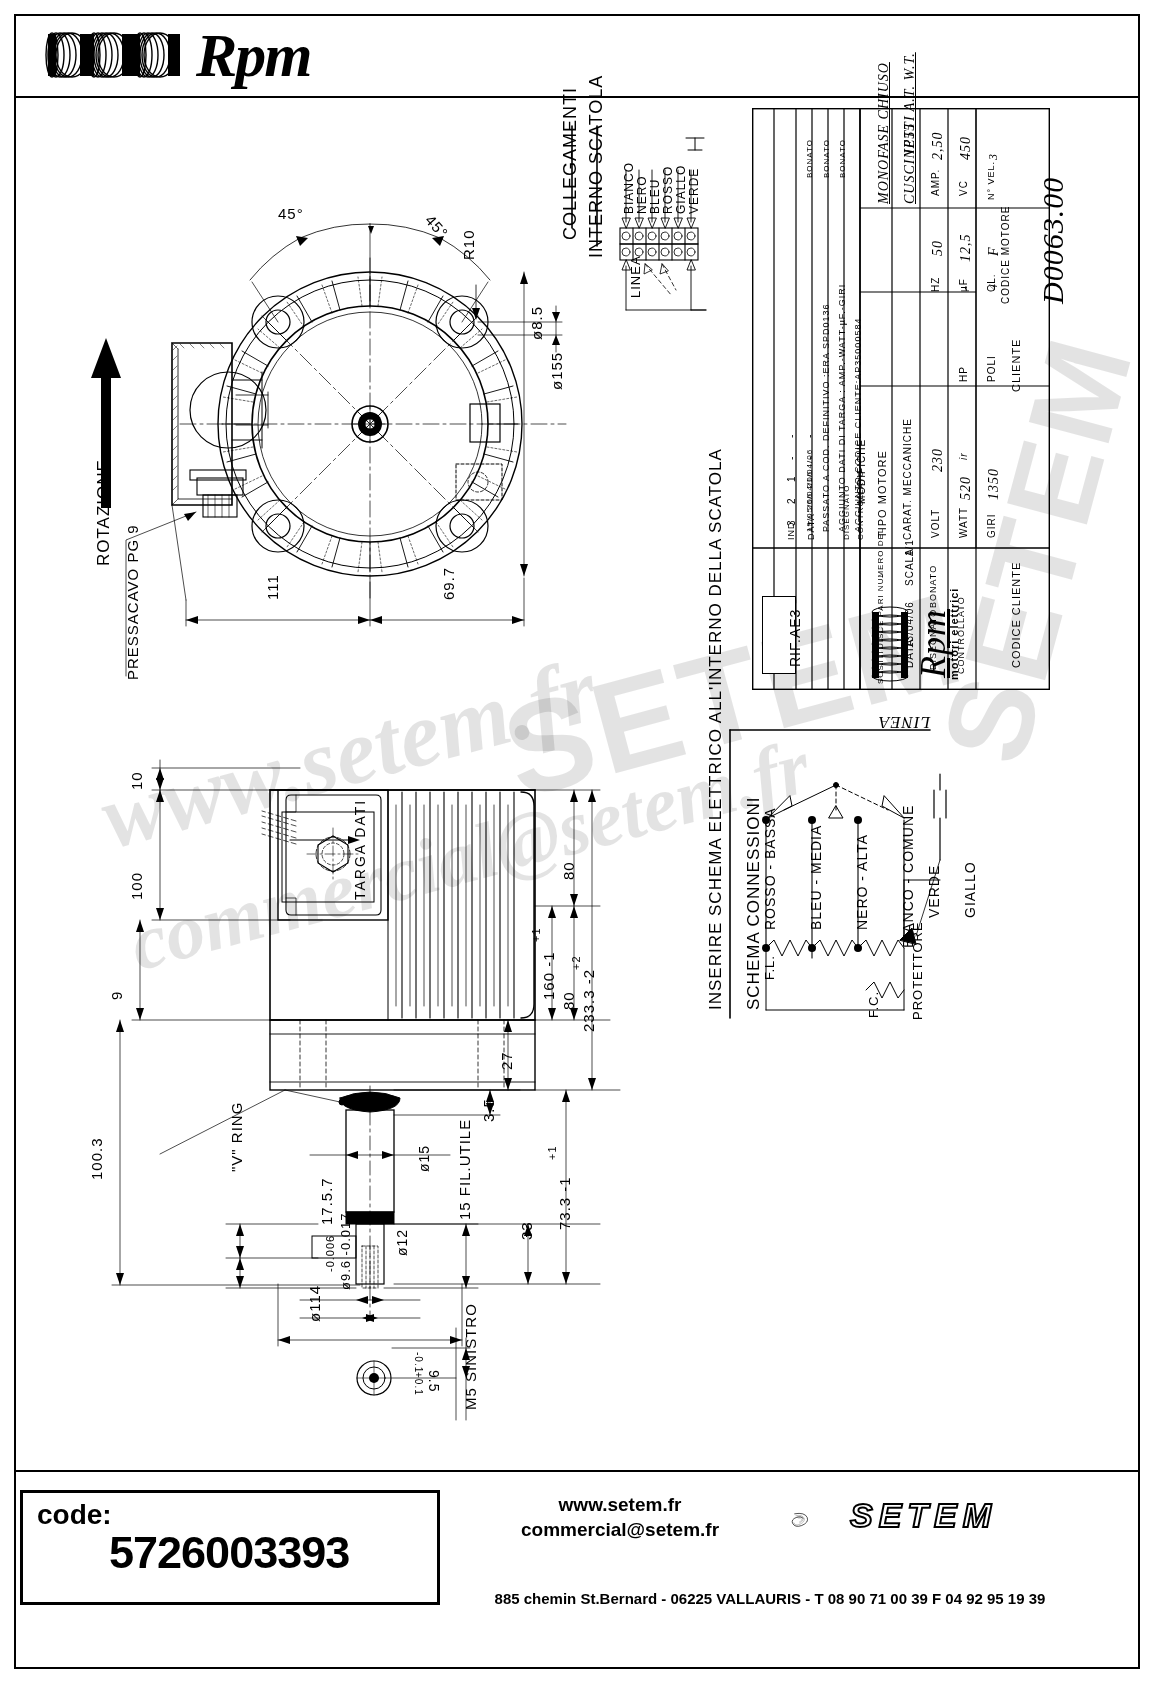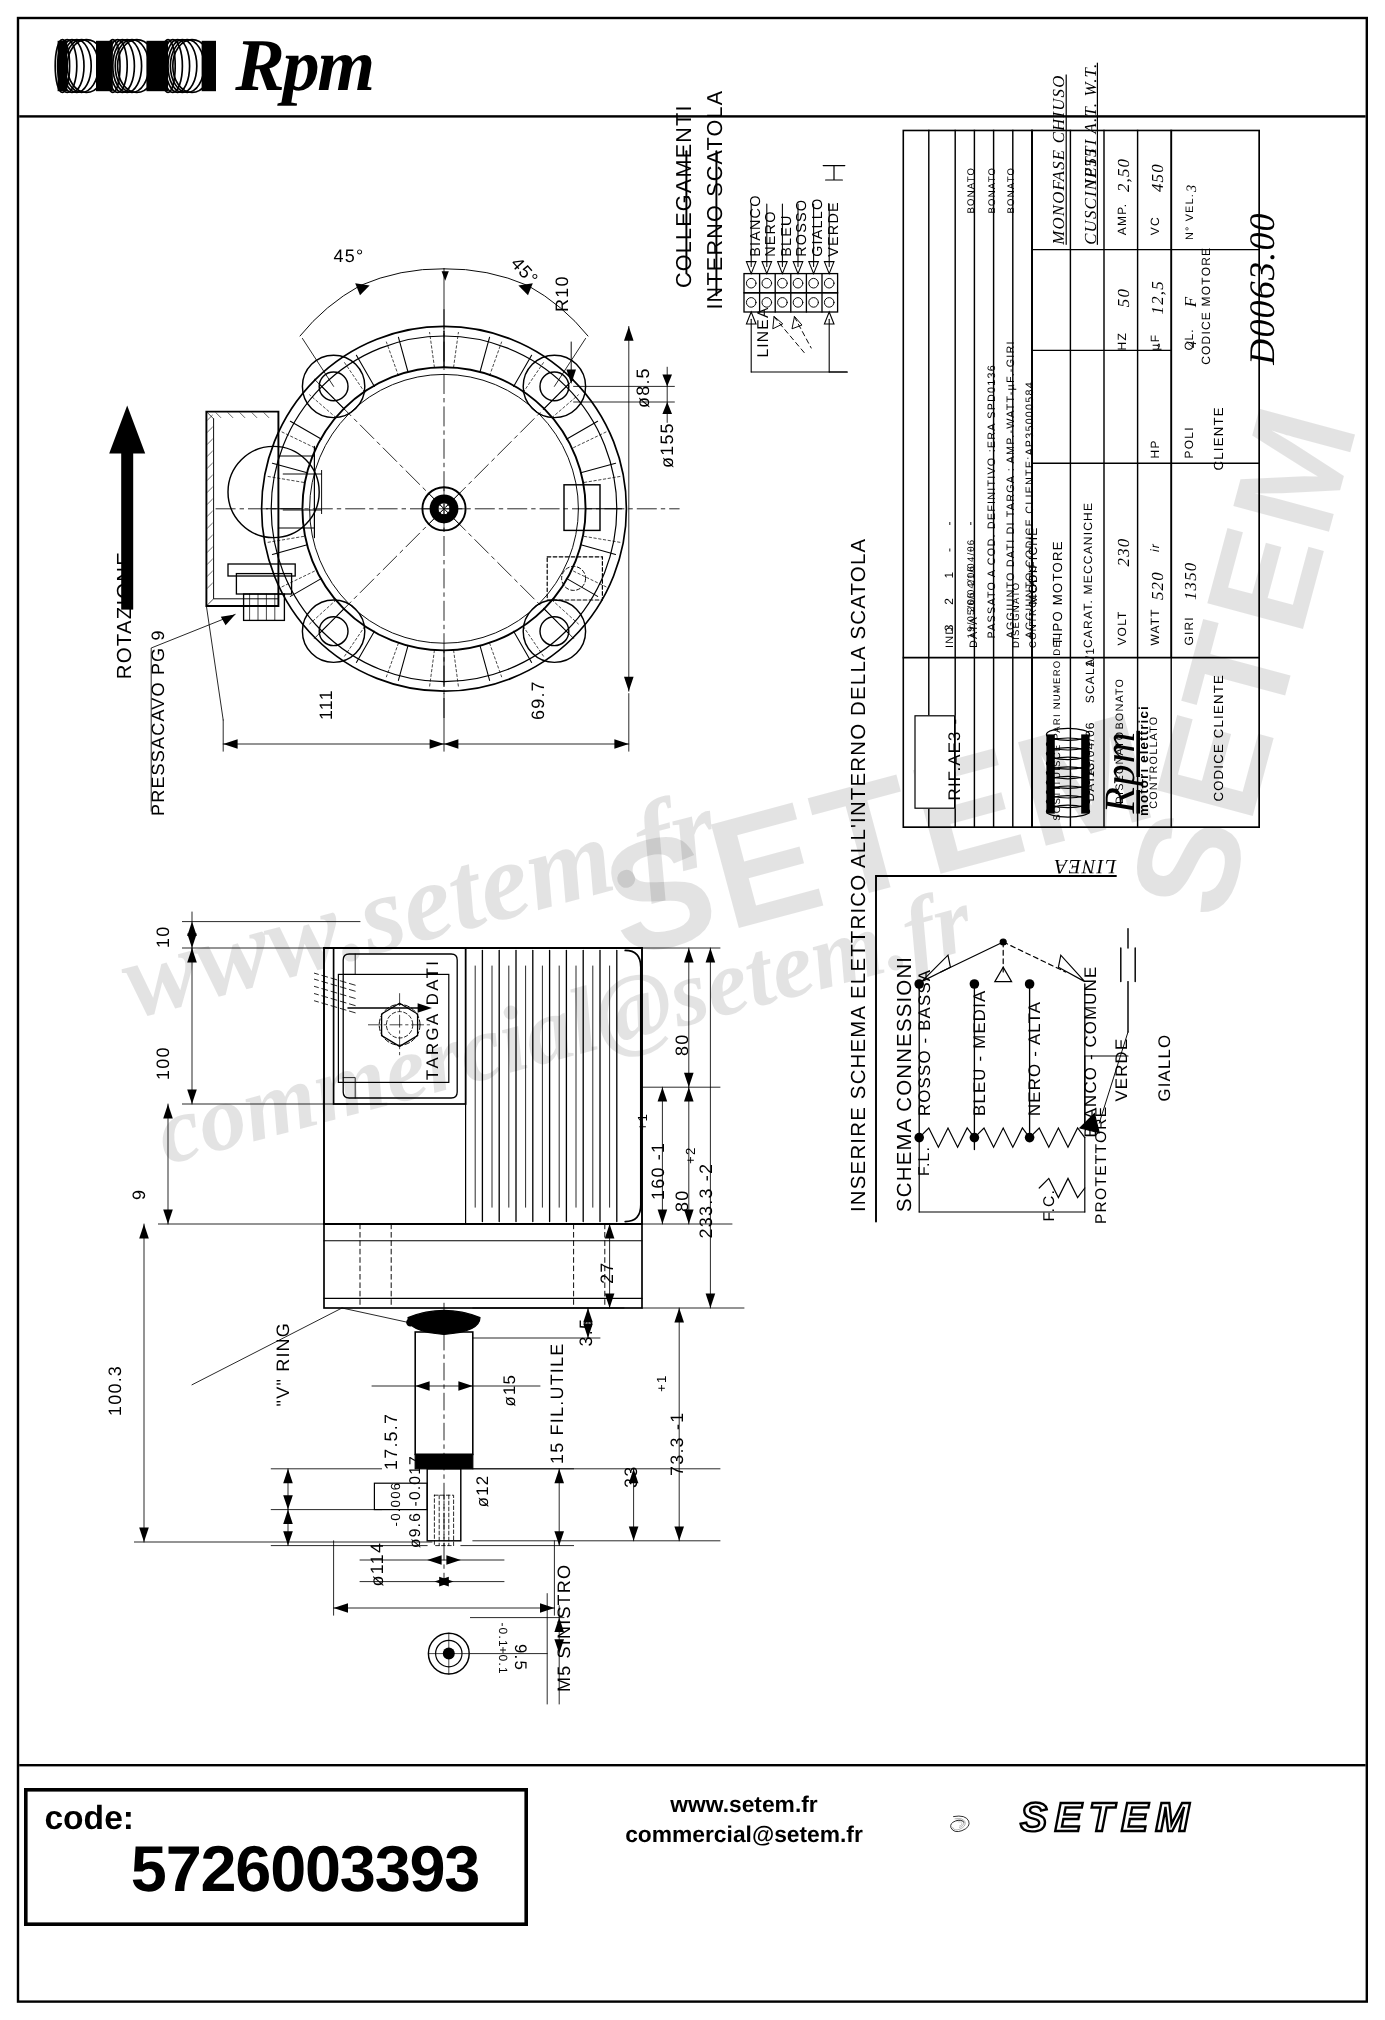--- a/index.html
+++ b/index.html
@@ -25,21 +25,21 @@
 
   
   .canvas{position:absolute;left:0;top:0;width:1154px;height:1683px;pointer-events:none;}
 
   
   .tb{position:absolute;left:752px;top:108px;width:298px;height:582px;}
 
   
   .code-box{position:absolute;left:20px;top:1490px;width:420px;height:115px;border:3px solid #000;box-sizing:border-box;background:#fff;}
   .code-lbl{position:absolute;left:14px;top:6px;font-weight:bold;font-size:28px;}
-  .code-val{position:absolute;left:86px;top:34px;font-weight:bold;font-size:54px;letter-spacing:-1px;}
+  .code-val{position:absolute;left:86px;top:34px;font-weight:bold;font-size:45px;letter-spacing:-1px;}
   .ft-web{position:absolute;left:470px;top:1492px;width:300px;text-align:center;font-weight:bold;font-size:19px;line-height:25px;}
   .ft-addr{position:absolute;left:420px;top:1590px;width:700px;text-align:center;font-weight:bold;font-size:15px;letter-spacing:0px;}
   .setem-logo{position:absolute;left:790px;top:1490px;width:260px;height:60px;}
   .setem-word{position:absolute;left:60px;top:6px;font-style:italic;font-weight:bold;font-size:34px;letter-spacing:6px;color:#fff;-webkit-text-stroke:2px #000;}
 
   
   .wm{position:absolute;color:rgba(0,0,0,0.11);font-weight:bold;pointer-events:none;}
   .wm1{left:95px;top:700px;font-size:92px;transform:rotate(-15deg);font-family:"Liberation Serif",serif;font-style:italic;}
   .wm2{left:120px;top:810px;font-size:78px;transform:rotate(-15deg);font-family:"Liberation Serif",serif;font-style:italic;}
   .wm3{left:500px;top:620px;font-size:130px;transform:rotate(-15deg);font-family:"Liberation Sans",sans-serif;font-weight:bold;letter-spacing:4px;}
@@ -1072,20 +1072,21 @@
   </div>
 
   <div class="code-box">
     <div class="code-lbl">code:</div>
     <div class="code-val">5726003393</div>
   </div>
   <div class="ft-web">
     <div>www.setem.fr</div>
     <div>commercial@setem.fr</div>
   </div>
+  <div class="ft-addr">885 chemin St.Bernard  -   06225 VALLAURIS  -  T 08 90 71 00 39   F 04 92 95 19 39</div>
   <div class="setem-logo">
     <svg viewBox="0 0 260 60" style="position:absolute;left:0;top:0;width:80px;height:60px;">
       <path d="M14 10 Q48 4 56 22 Q62 38 38 48 Q16 56 8 40 Q4 28 20 22 Q36 16 44 26" fill="none" stroke="#000" stroke-width="2.2"></path>
       <path d="M18 16 Q40 12 46 24 Q50 36 32 44 Q16 50 12 38" fill="none" stroke="#000" stroke-width="0.8"></path>
       <path d="M22 20 Q38 18 42 26 Q45 34 30 40" fill="none" stroke="#000" stroke-width="0.7"></path>
       <path d="M26 24 Q36 23 38 28 Q40 33 30 36" fill="none" stroke="#000" stroke-width="0.6"></path>
     </svg>
     <div class="setem-word">SETEM</div>
   </div>
 

